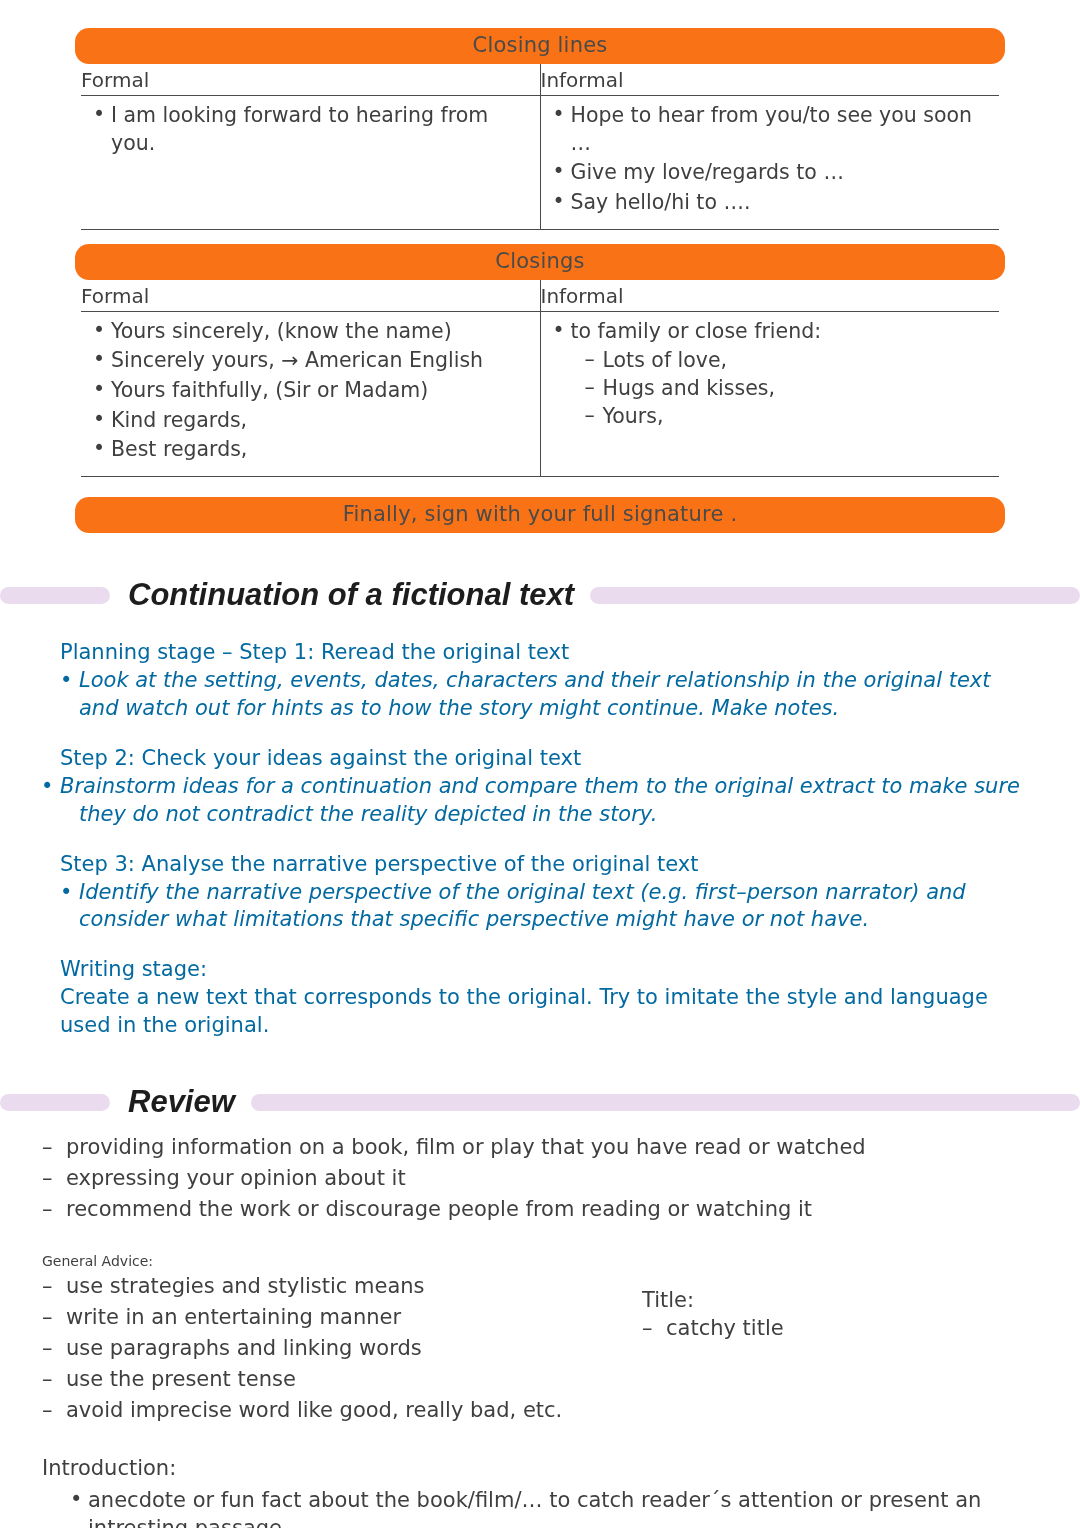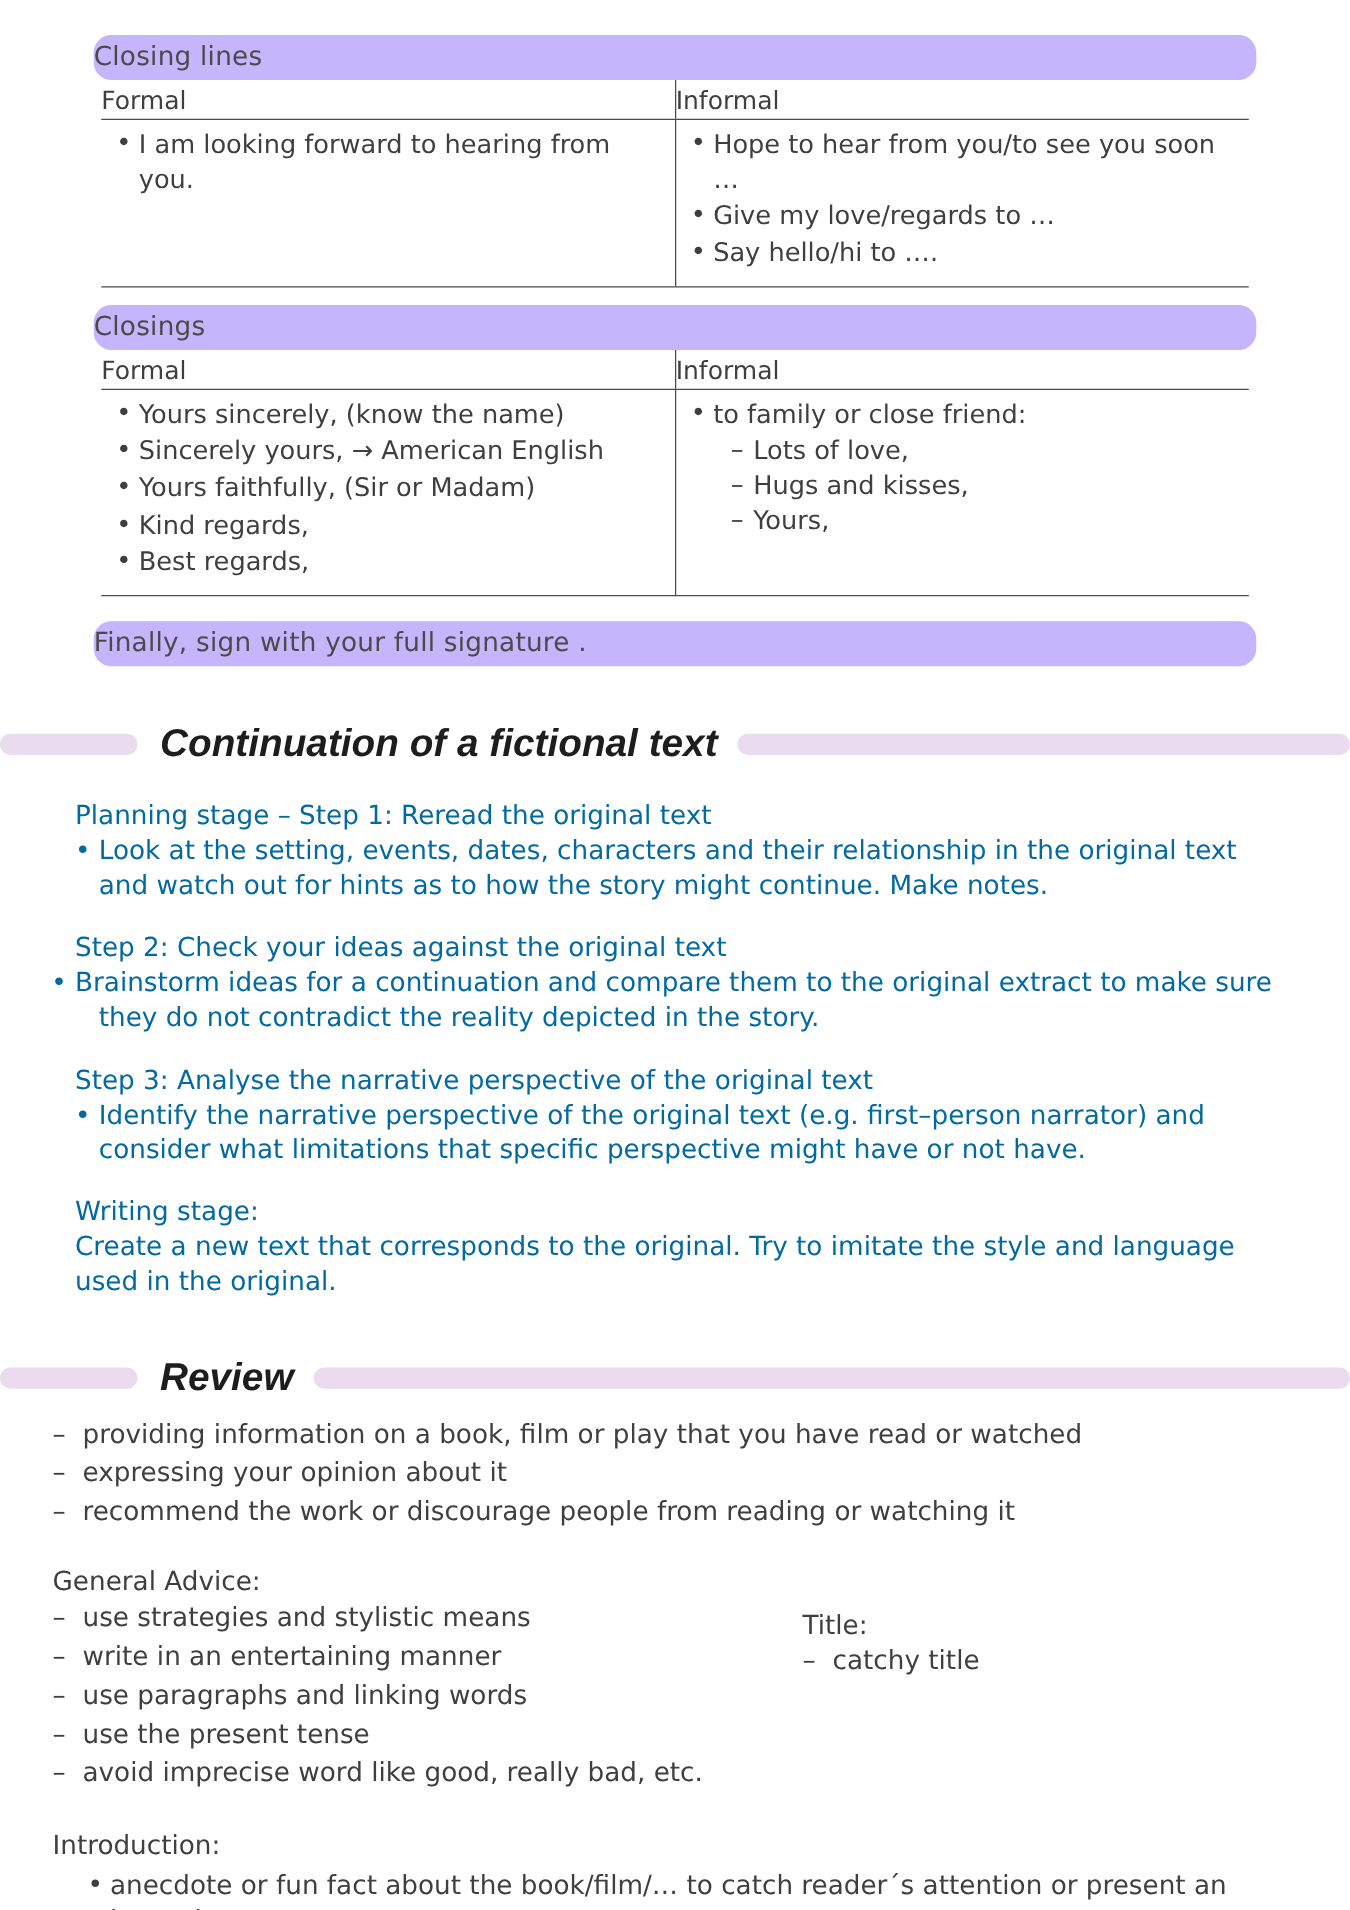--- a/index.html
+++ b/index.html
@@ -21,22 +21,23 @@
     box-sizing: border-box;
     padding: 0;
   }
 
   
   .table-block {
     margin: 0 auto;
     width: 930px;
   }
   .band {
-    background: #c4b5fd;
+    background: #f97316;
     border-radius: 14px;
+    text-align: center;
     font-size: 21px;
     color: #4a4a4a;
     padding: 5px 0 7px 0;
     letter-spacing: 0.2px;
   }
   .band.full {
     width: 930px;
   }
   .cols {
     display: flex;
@@ -135,20 +136,21 @@
     line-height: 1.33;
     color: #0369a1;
     margin: 0 60px 0 60px;
   }
   .para { margin-top: 22px; }
   .para.first { margin-top: 26px; }
   .para p { margin: 0; }
   .bullet-line {
     position: relative;
     padding-left: 19px;
+    font-style: italic;
   }
   .bullet-line:before {
     content: "\2022";
     position: absolute;
     left: 0;
     top: 0;
   }
   .hang { padding-left: 19px; text-indent: -19px; }
 
   
@@ -177,21 +179,21 @@
   }
   .two-col .left-col { width: 600px; }
   .two-col .right-col {
     margin-left: 0;
     padding-top: 60px;
     font-size: 21px;
     line-height: 1.33;
     color: #3f3f3f;
   }
   .review-top { margin: 14px 60px 0 42px; }
-  .advice-label { margin: 26px 0 4px 0; font-size: 21px; color: #3f3f3f; }
+  .advice-label { margin: 26px 0 4px 0; font-size: 14px; color: #3f3f3f; }
   .intro-block { margin: 28px 60px 0 42px; font-size: 21px; line-height: 1.33; color: #3f3f3f;}
   .intro-block ul.plain { margin-top: 4px; margin-left: 26px; }
   .intro-block ul.plain li { margin-bottom: 3px; }
   .finally-band {
     width: 930px;
     margin: 0 auto;
   }
   .top-spacer { height: 28px; }
 </style>
 </head>

